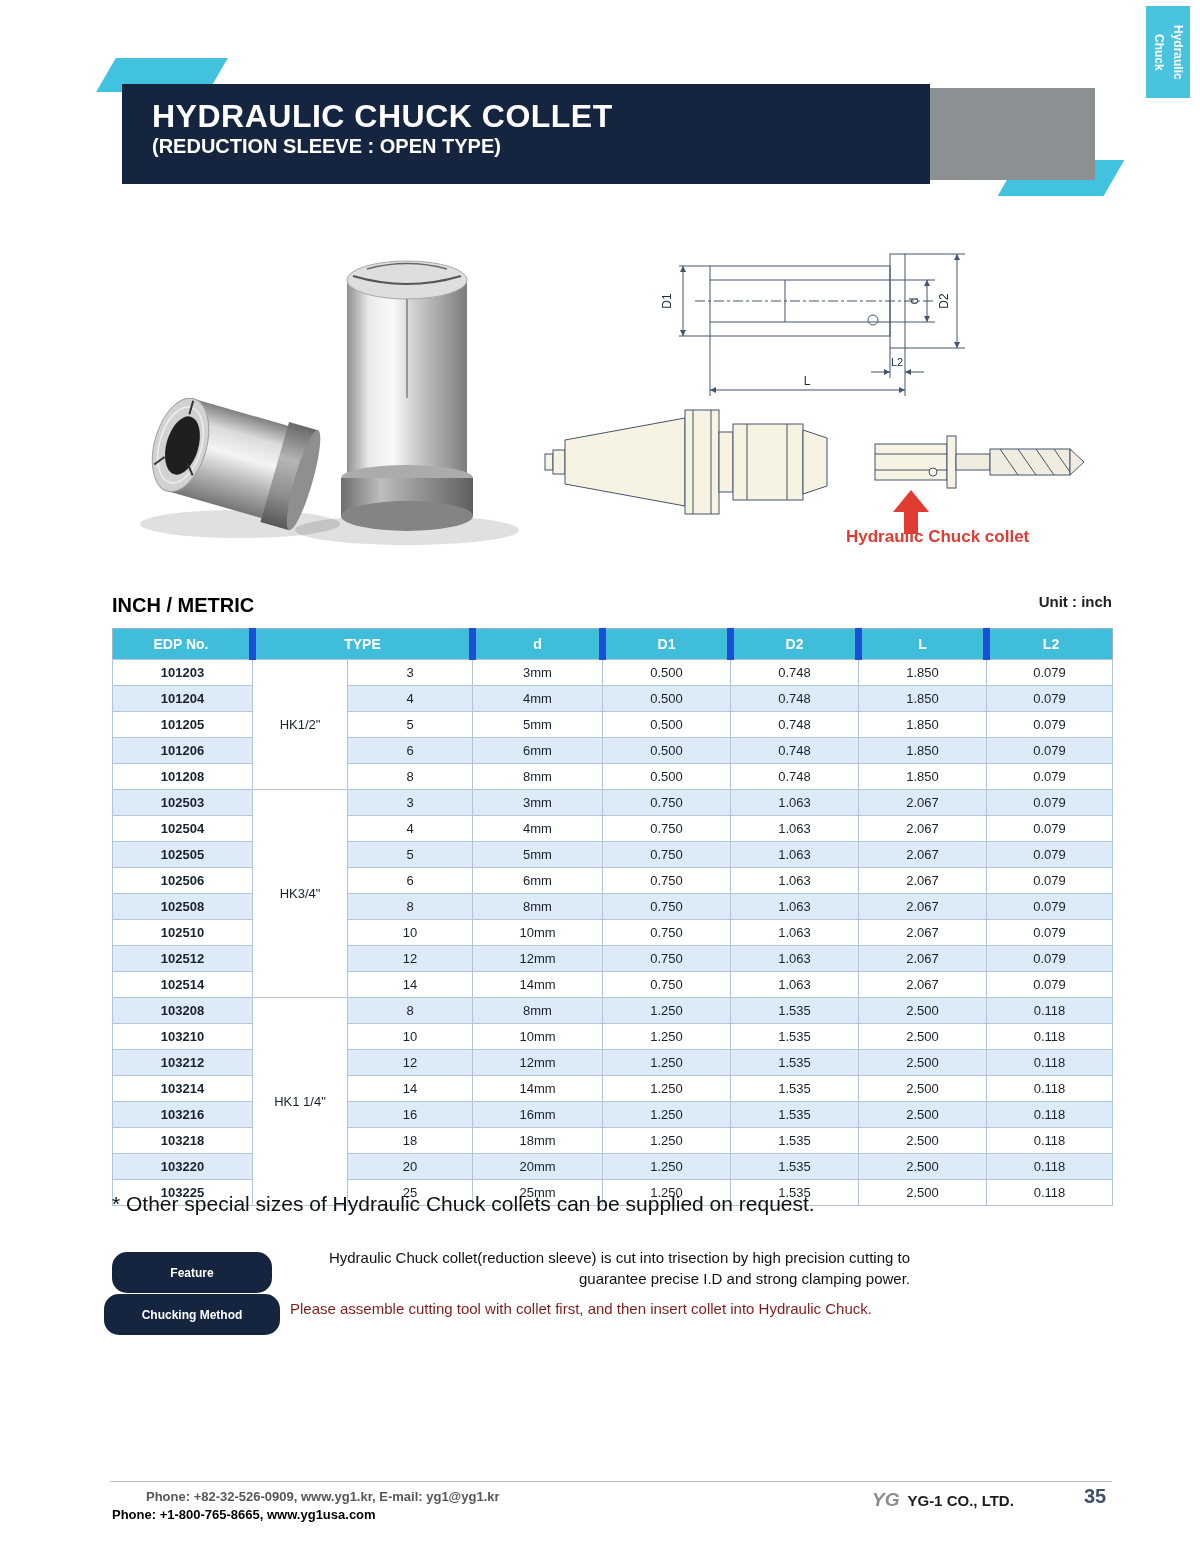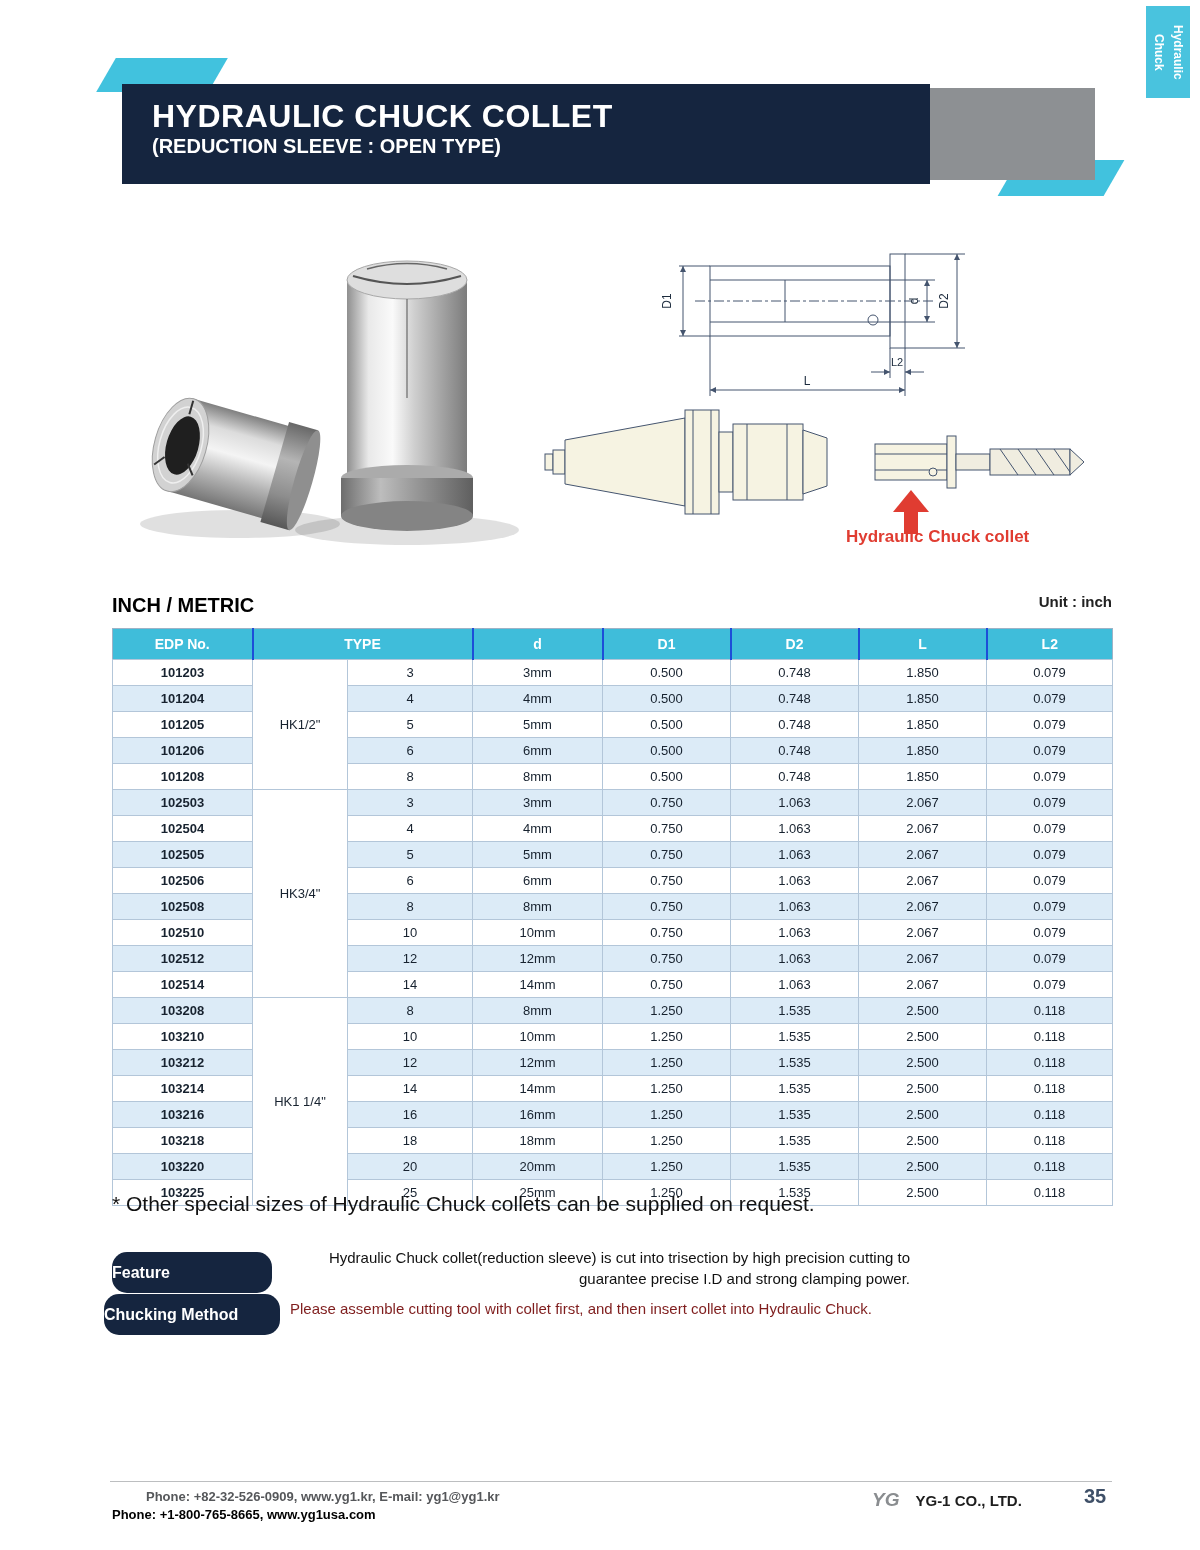--- a/index.html
+++ b/index.html
@@ -20,39 +20,39 @@
   .photo-svg{position:absolute;left:115px;top:222px;}
   .drawing1{position:absolute;left:635px;top:228px;}
   .drawing2{position:absolute;left:535px;top:382px;}
   .drawing-caption{position:absolute;left:846px;top:527px;color:#e03c31;font-size:17px;font-weight:bold;}
 
   .section-heading{position:absolute;left:112px;top:594px;font-size:20px;font-weight:800;color:#000;}
   .unit-note{position:absolute;left:962px;top:593px;width:150px;text-align:right;font-size:15px;font-weight:bold;color:#222;}
 
   
   .spec-table{position:absolute;left:112px;top:628px;width:1000px;border-collapse:collapse;table-layout:fixed;border:1px solid #9db3c7;}
-  .spec-table th{background:#3fbdda;color:#fff;font-size:14px;font-weight:700;height:30px;padding:0;border-left:2px solid #1d4ed8;}
+  .spec-table th{background:#3fbdda;color:#fff;font-size:14px;font-weight:700;height:30px;padding:0;border-left:7px solid #1d4ed8;}
   .spec-table th:first-child{border-left:none;}
   .spec-table td{border:1px solid #b3c6d9;text-align:center;vertical-align:middle;height:25px;padding:0;font-size:13px;color:#17222f;background:#fff;}
   .spec-table tr.alt td{background:#dcebf7;}
   .spec-table tr.alt td.type{background:#fff;}
   .spec-table td.edp{font-weight:700;}
 
   .footnote{position:absolute;left:112px;top:1192px;font-size:21px;color:#111;}
 
-  .pill{position:absolute;background:#15253f;color:#fff;font-weight:700;font-size:16px;display:flex;align-items:center;border-radius:15px;height:41px;}
+  .pill{position:absolute;background:#15253f;color:#fff;font-weight:700;font-size:12px;display:flex;align-items:center;justify-content:center;border-radius:15px;height:41px;}
   .pill-feature{left:112px;top:1252px;width:160px;}
   .pill-chucking{left:104px;top:1294px;width:176px;}
   .feature-text{position:absolute;left:290px;top:1247px;width:620px;font-size:15px;line-height:1.4;color:#111;text-align:right;}
   .chucking-text{position:absolute;left:290px;top:1300px;width:830px;font-size:15px;color:#7f1d1d;}
 
   .footer-divider{position:absolute;left:110px;top:1481px;width:1002px;height:1px;background:#bcbec0;}
   .footer-line1{position:absolute;left:110px;top:1489px;font-size:13px;font-weight:700;color:#55575a;padding-left:36px;}
   .footer-line2{position:absolute;left:112px;top:1507px;font-size:13px;font-weight:700;color:#000000;}
-  .footer-brand{position:absolute;left:872px;top:1489px;display:flex;align-items:center;gap:16px;}
+  .footer-brand{position:absolute;left:872px;top:1489px;display:flex;align-items:center;gap:8px;}
   .logo{font-style:italic;font-weight:800;font-size:19px;color:#8a8d90;}
   .company{font-size:15px;font-weight:800;color:#1d1d1d;}
   .page-number{position:absolute;left:1084px;top:1485px;font-size:20px;font-weight:800;color:#3f5068;}
 
   svg text{font-family:"Liberation Sans",sans-serif;}
 </style>
 </head>
 <body>
 
 <div class="page">

